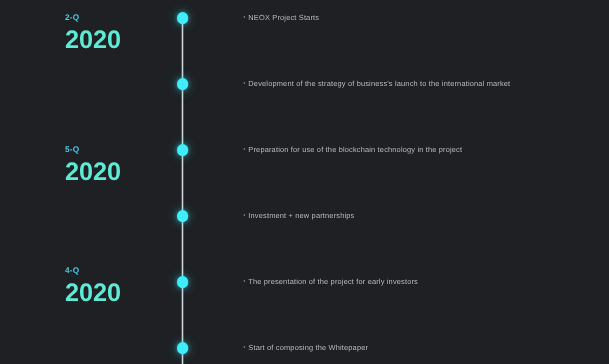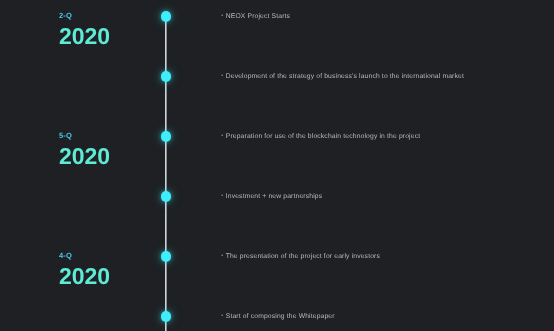--- a/index.html
+++ b/index.html
@@ -107,21 +107,21 @@
 
   <div>
     <div class="quarter" style="top: 12px;">
       <div class="q-label">2-Q</div>
       <div class="q-year">2020</div>
     </div>
       <div class="quarter" style="top: 132px;">
       <div class="q-label">5-Q</div>
       <div class="q-year">2020</div>
     </div>
-      <div class="quarter" style="top: 252px;">
+      <div class="quarter" style="top: 242px;">
       <div class="q-label">4-Q</div>
       <div class="q-year">2020</div>
     </div>
   </div>
 
   <div>
     <div class="milestone" style="top: 16px;">
       <div class="node"></div>
       <div class="caption"><span class="bullet">·</span> <span>NEOX Project Starts</span></div>
     </div>

